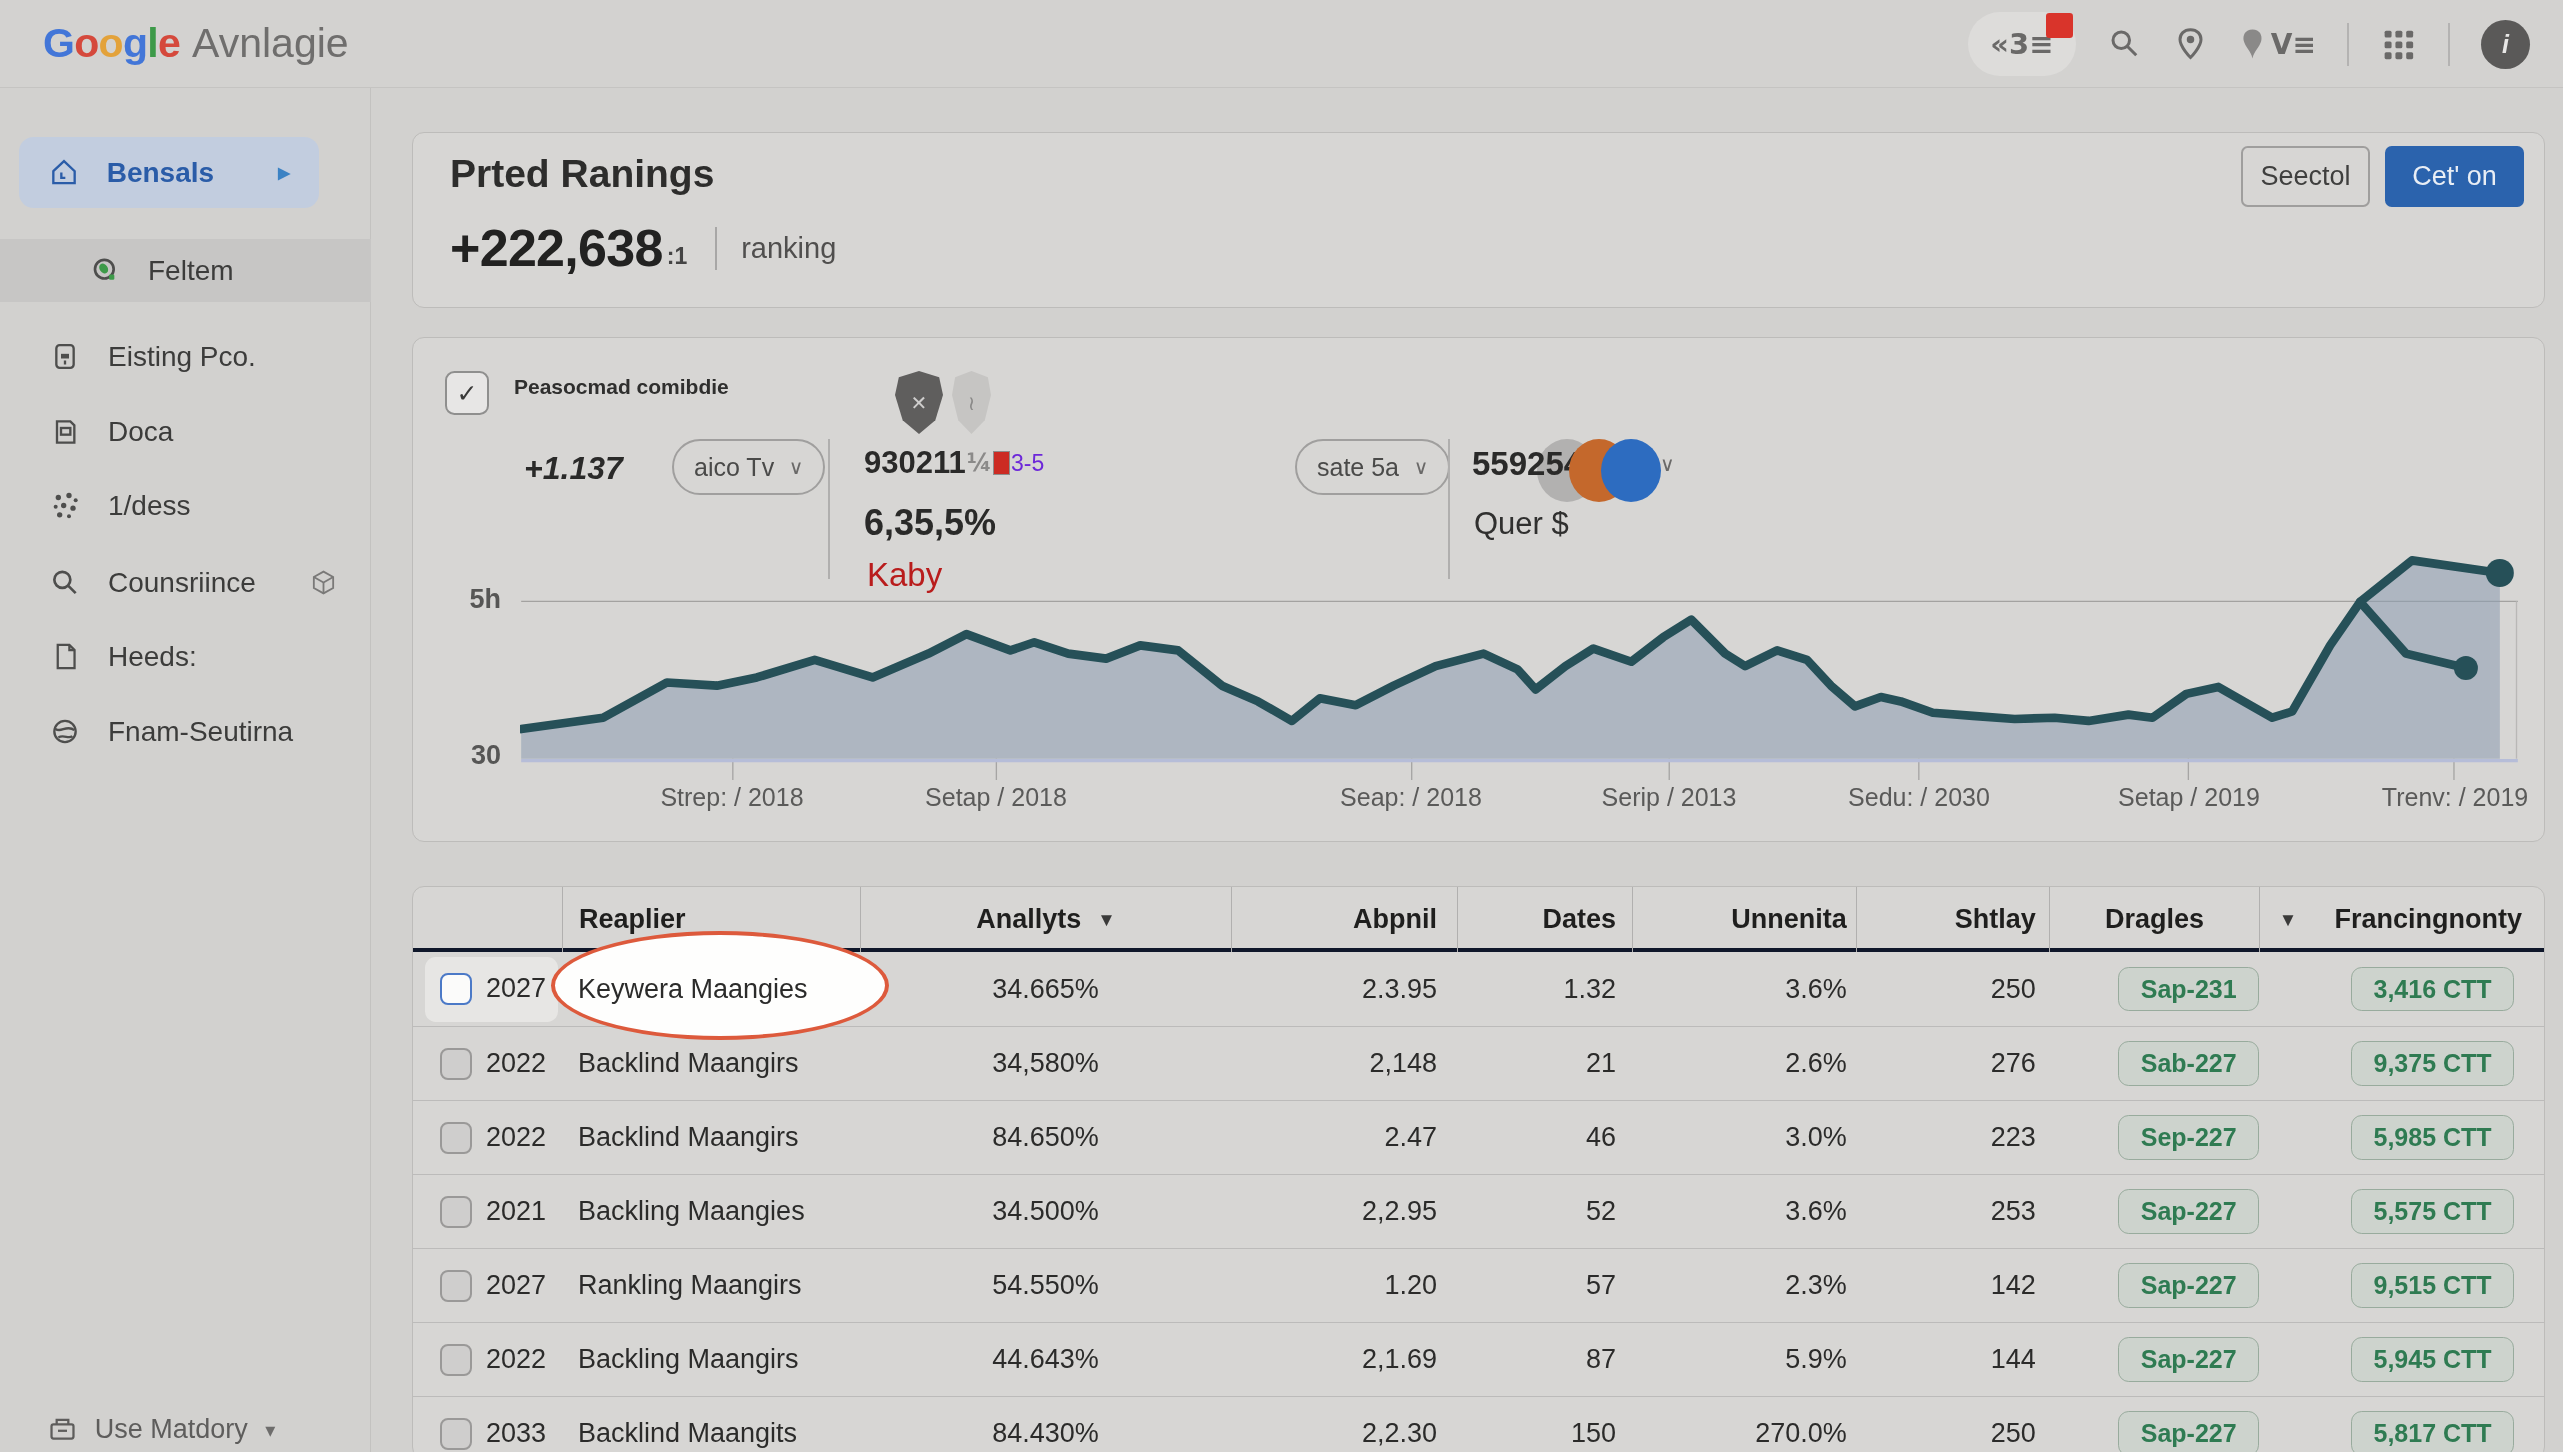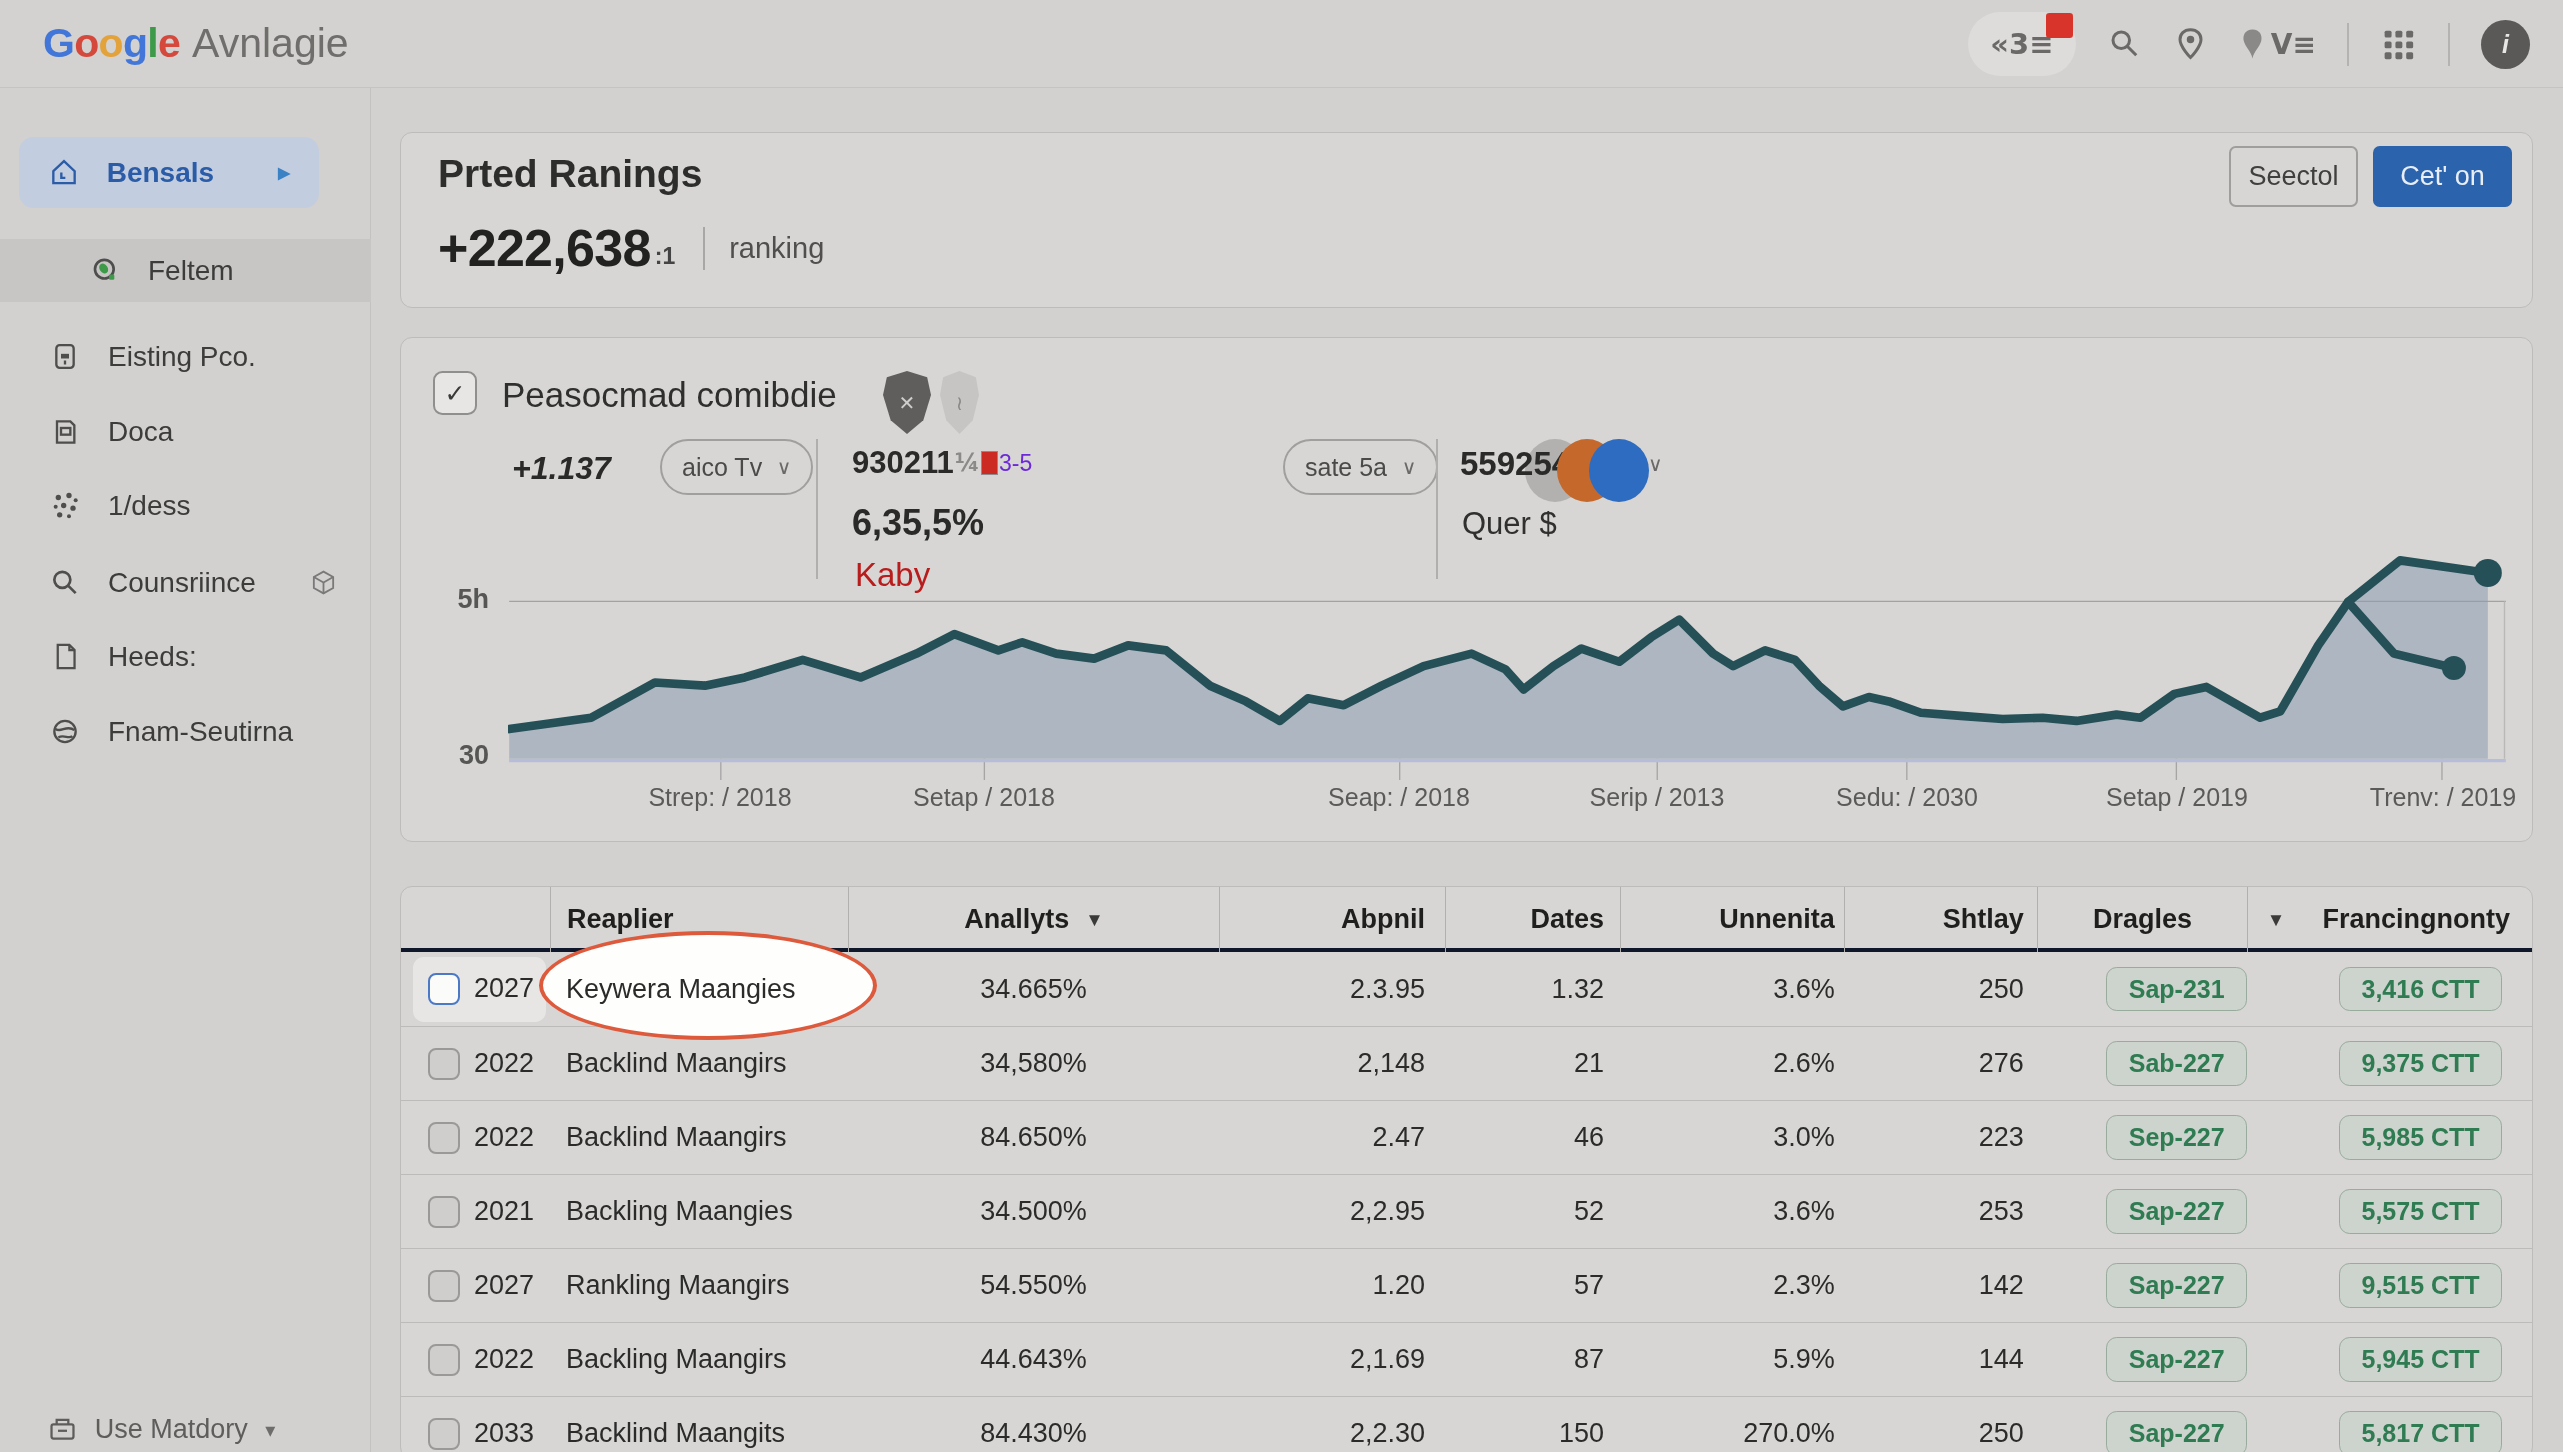--- a/index.html
+++ b/index.html
@@ -29,37 +29,37 @@
   #bensals-arrow { margin-left:auto; margin-right:29px; color:#3b82c4; font-size:23px; }
   #item-feltem { top:151px; height:63px; background:#c7c6c5;padding-left:40px; }
   #item-eisting { top:235px; } #item-doca { top:310px; } #item-vdess { top:384px; }
   #item-counsriince { top:461px; } #item-heeds { top:535px; } #item-fnam { top:610px; }
   .side-badge { margin-left:auto; margin-right:33px; }
   #side-footer { position:absolute; left:0; top:1315px; width:371px; height:53px; display:flex; align-items:center; color:#5e5d5c; font-size:27px; }
   #side-footer .icon { width:29px; margin-left:47px; margin-right:18.7px; }
   #side-footer .chev { margin-left:17.4px; font-size:20px; color:#6e6d6c; }
 
   
-  .card { position:absolute; background:#d7d6d4; border:1.3px solid #bdbcba; border-radius:12px; }
+  .card { position:absolute; background:#d7d6d4; border:1.3px solid #bdbcba; border-radius:12px;margin-left:12px; }
 
   
   #header-card { left:400px; top:132px; width:2133px; height:176px; }
   #page-title { position:absolute; left:37px; top:18.7px; font-size:39px; font-weight:600; color:#2d2d2c; }
   #metric-row { position:absolute; left:37px; top:85px; display:flex; align-items:center; }
   #metric-value { font-size:52px; font-weight:800; color:#222221; letter-spacing:-0.7px; }
   #metric-suffix { font-size:23px; font-weight:700; color:#444; margin-left:4px; margin-top:17.4px; }
   #metric-divider { width:2px; height:43px; background:#a8a7a6; margin:0 24px 0 28px; }
   #metric-caption { font-size:29px; color:#504f4e; }
   #btn-secondary { position:absolute; left:1828px; top:13.3px; width:129px; height:61px; border:2px solid #9f9e9d; border-radius:6.7px; background:transparent; font-size:27px; color:#3f3f3e; font-family:inherit; }
   #btn-primary { position:absolute; left:1972px; top:13.3px; width:139px; height:61px; border:none; border-radius:6.7px; background:#2b63ad; font-size:27px; color:#e9eef5; font-family:inherit; }
 
   
   #chart-card { left:400px; top:337px; width:2133px; height:505px; }
   #chart-checkbox { position:absolute; left:32px; top:33px; width:44px; height:44px; border:2px solid #8f8f8e; border-radius:9.3px; background:#e7e6e5; display:flex; align-items:center; justify-content:center; font-size:25px; color:#3a3a39; }
-  #chart-title { position:absolute; left:101px; top:37px; font-size:35px; font-weight:400; color:#2f2f2e; }
+  #chart-title { position:absolute; left:101px; top:37px; font-size:21px; font-weight:700; color:#2f2f2e; }
   .shield { position:absolute; top:33px; height:63px; clip-path:polygon(50% 0, 92% 10%, 100% 38%, 84% 78%, 50% 100%, 16% 78%, 0 38%, 8% 10%); display:flex; align-items:center; justify-content:center; font-size:20px; }
   #shield-dark { left:482px; width:48px; background:#5f5e5d; color:#cfcecd; }
   #shield-light { left:539px; width:39px; background:#c6c5c3; color:#8a8988; }
   .stat-value { font-size:31px; font-weight:800; color:#2a2a29; }
   #stat1 { position:absolute; left:111px; top:112px; font-size:32px;font-style:italic; }
   .dd-pill { position:absolute; height:56px; border:2px solid #a09f9e; border-radius:28px; display:flex; align-items:center; padding:0 20px; gap:14.7px; font-size:25px; color:#4a4a49; }
   .dd-pill .chev { font-size:20px; color:#6a6968; }
   #dd1 { left:259px; top:101px; }
   #dd2 { left:882px; top:101px; }
   .stat-div { position:absolute; top:101px; width:2px; height:140px; background:#b0afae; }

